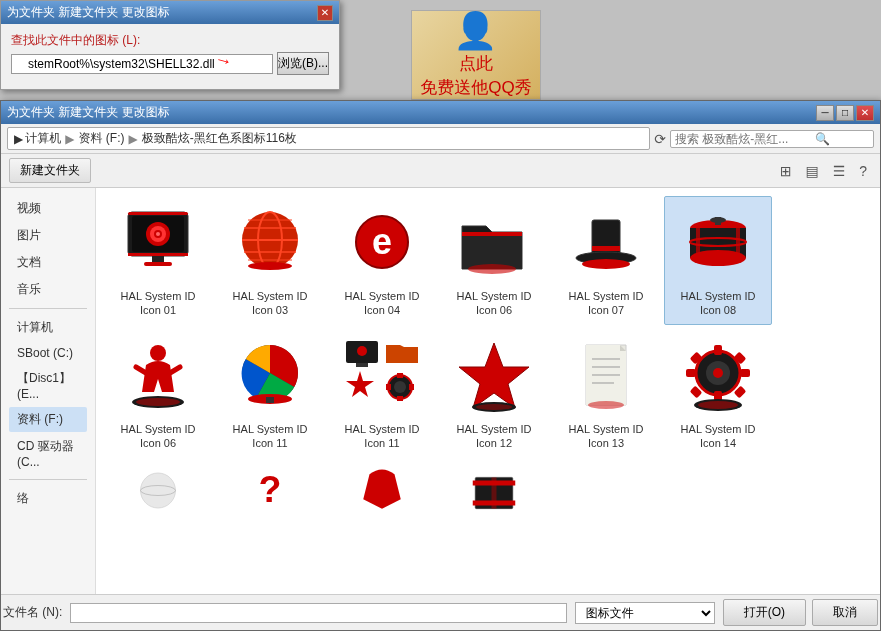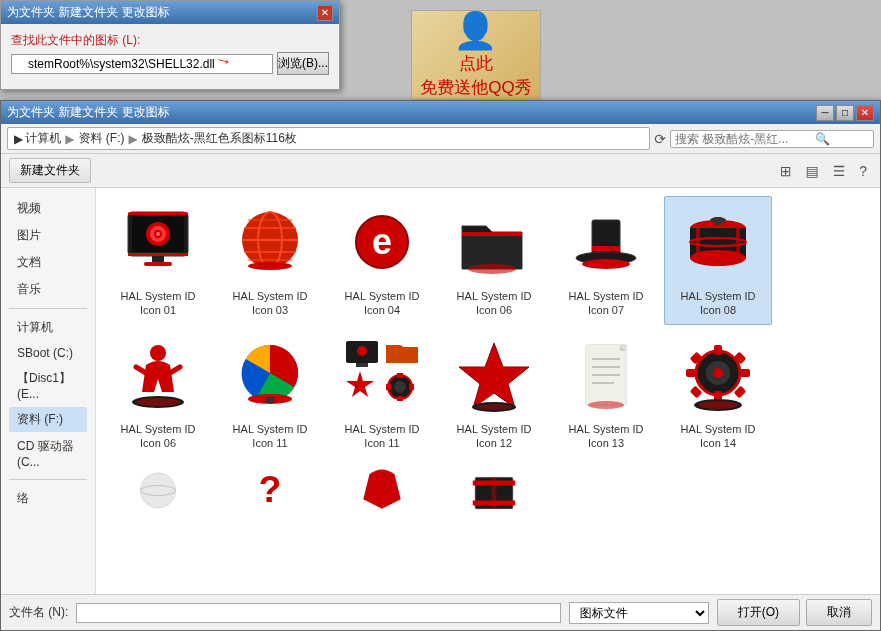--- a/index.html
+++ b/index.html
@@ -223,21 +223,21 @@
       font-size: 11px;
       color: #333;
       text-align: center;
       line-height: 1.3;
     }
 
     
     .bottom-bar {
       background: #f0f0f0;
       border-top: 1px solid #ccc;
-      padding: 4px 8px;
+      padding: 4px 2px;
       display: flex;
       align-items: center;
       gap: 8px;
       flex-shrink: 0;
     }
     .filename-label { font-size: 12px; color: #333; white-space: nowrap; }
     .filename-input {
       flex: 1;
       border: 1px solid #aaa;
       padding: 2px 6px;

